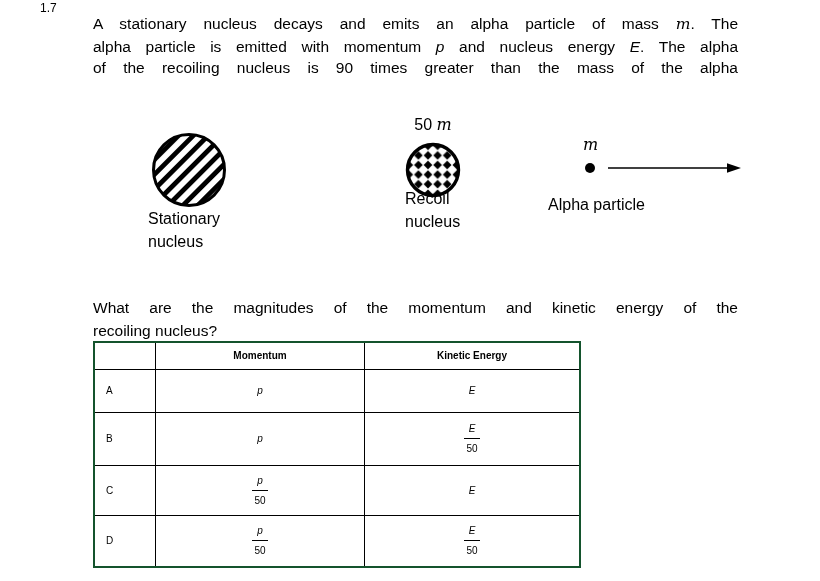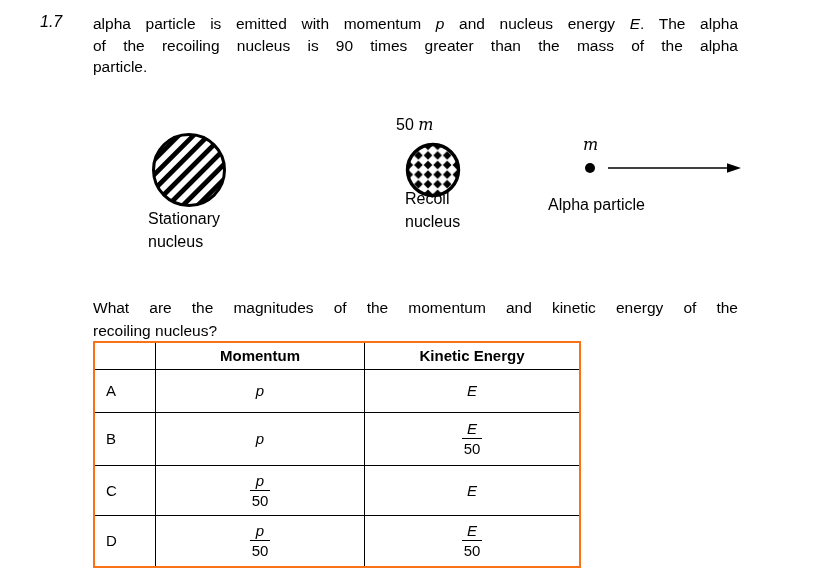--- a/index.html
+++ b/index.html
@@ -5,43 +5,43 @@
   html,body { margin:0; padding:0; }
   body {
     width:820px; height:581px; position:relative;
     background:#ffffff; color:#000000;
     font-family:"Liberation Sans", sans-serif;
     overflow:hidden;
   }
   .abs { position:absolute; }
 
   
-  .qnum { left:40px; top:13px; font-size:16px;font-style:italic; }
+  .qnum { left:40px; top:1px; font-size:12px; }
   .para { left:93px; width:645px; font-size:15.5px; line-height:21.5px; }
   .para1 { top:13px; }
   .para2 { top:278px; line-height:23px;margin-top:18px; }
   .jline { text-align:justify; text-align-last:justify; }
   .lline { text-align:left; }
 
   
   .var { font-style:italic; }                                   
   .mvar { font-family:"DejaVu Serif","Liberation Serif",serif;  
           font-style:italic; }
 
   
   .diagram-label { font-size:16px; line-height:22.5px; }
-  .center { }
+  .center { text-align:center; }
   .alpha-dot { width:10px; height:10px; border-radius:50%; background:#000; }
 
   
   .answer-table {
     position:absolute; left:93px; top:341px;
     border-collapse:collapse; table-layout:fixed;
-    border:2px solid #f97316;
-    font-size:15px;
+    border:2px solid #14532d;
+    font-size:10px;
   }
   .answer-table td { border:1.5px solid #000; padding:0; vertical-align:middle; }
   .answer-table td.letter { width:49px; padding-left:11px; text-align:left; }
   .answer-table td.c1 { width:208px; text-align:center; }
   .answer-table td.c2 { width:214px; text-align:center; }
   .answer-table td.hdr { font-weight:bold; text-align:center; }
   tr.hrow  { height:27px; }
   tr.rowA  { height:43px; }
   tr.rowB  { height:53px; }
   tr.rowC  { height:50px; }
@@ -52,23 +52,23 @@
   .frac .bar { align-self:stretch; height:0; border-top:1.5px solid #000; margin:1px 0 1px; }
   .frac .num { padding:0 4px; }
   .frac .den { padding:0 2px; }
 </style>
 </head>
 <body>
 
 <div class="abs qnum">1.7</div>
 
 <div class="abs para para1">
+  <div class="jline"><span>A stationary nucleus decays and emits an alpha particle of mass </span><span class="mvar">m</span><span>. The</span></div>
   <div class="jline"><span>alpha particle is emitted with momentum </span><span class="var">p</span><span> and nucleus energy </span><span class="var">E</span><span>. The alpha</span></div>
   <div class="jline">of the recoiling nucleus is 90 times greater than the mass of the alpha</div>
-  <div class="lline">particle.</div>
 </div>
 
 <div class="abs" style="left:150px; top:131px;">
   <svg width="78" height="78" viewBox="0 0 78 78" aria-hidden="true">
     <defs>
       <pattern id="hatch" width="10.5" height="10.5" patternUnits="userSpaceOnUse" patternTransform="rotate(45)">
         <rect width="10.5" height="10.5" fill="#ffffff"></rect>
         <rect width="4.8" height="10.5" fill="#000000"></rect>
       </pattern>
     </defs>

